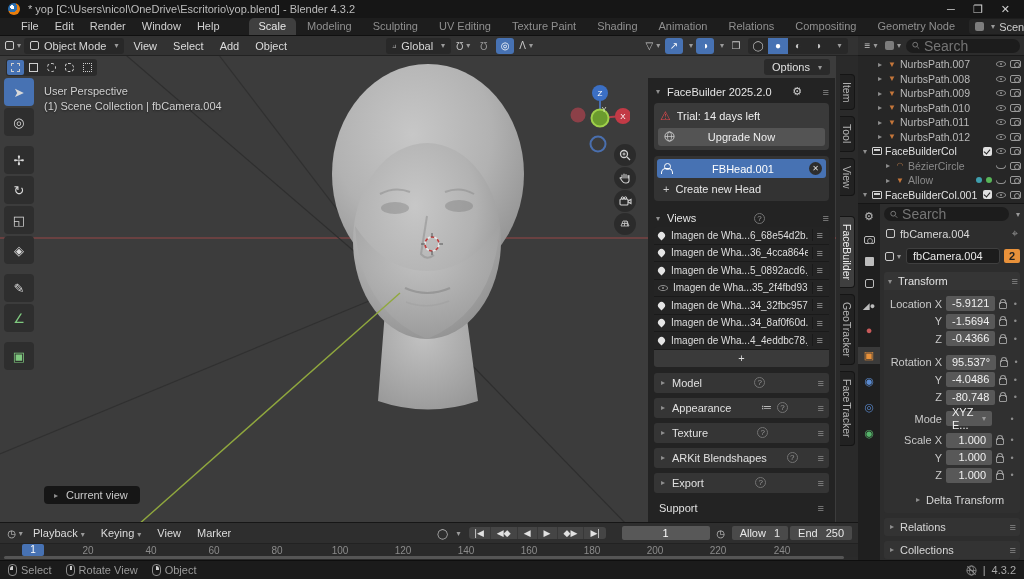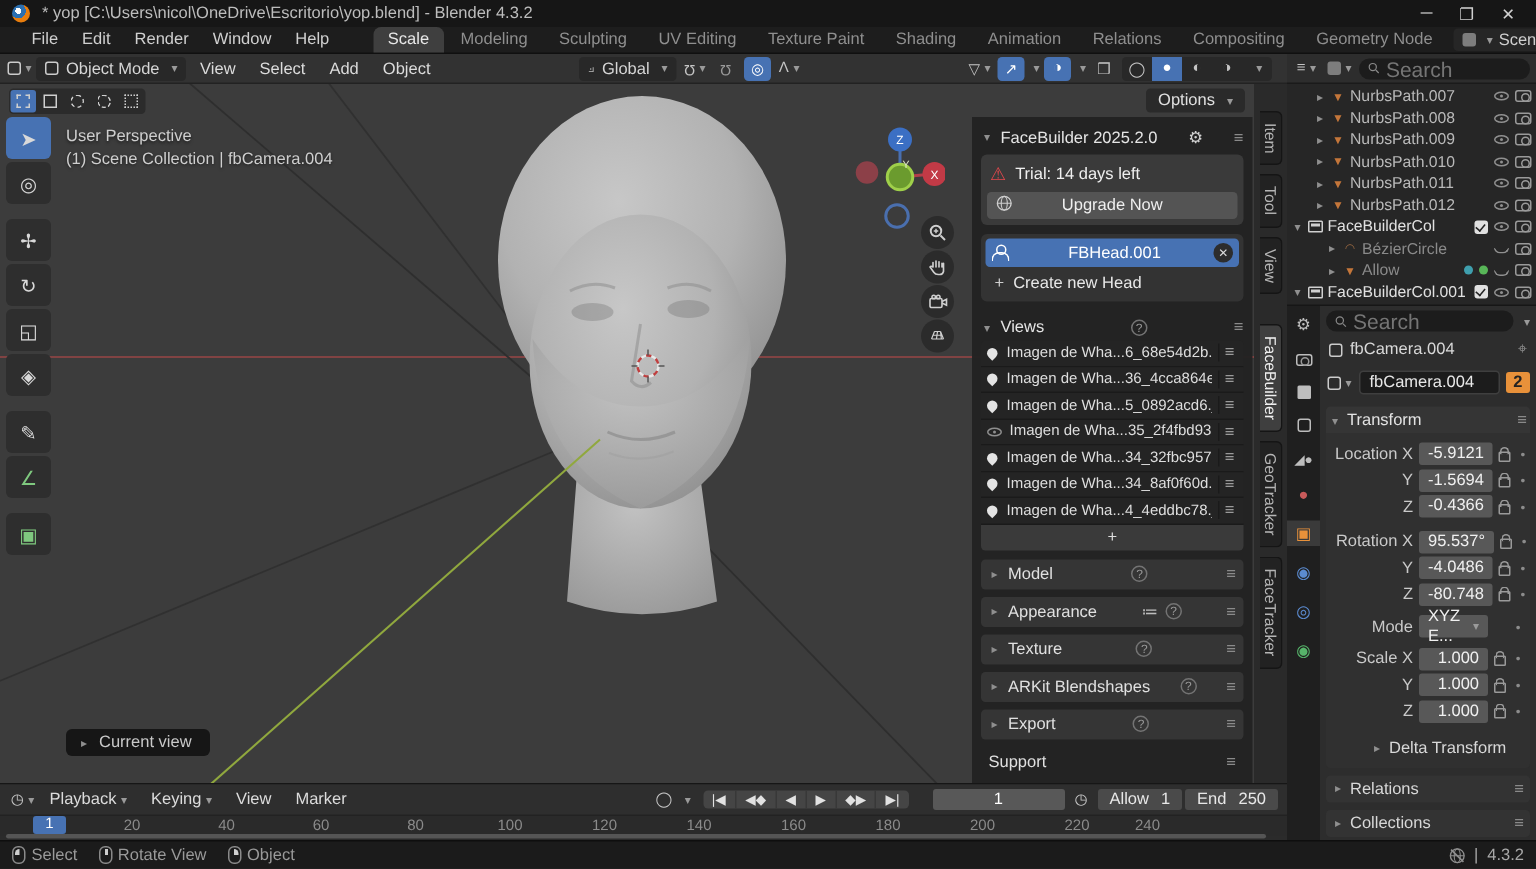--- a/index.html
+++ b/index.html
@@ -789,21 +789,21 @@
     <span class="rlab" style="left:151px;">40</span>
     <span class="rlab" style="left:214px;">60</span>
     <span class="rlab" style="left:277px;">80</span>
     <span class="rlab" style="left:340px;">100</span>
     <span class="rlab" style="left:403px;">120</span>
     <span class="rlab" style="left:466px;">140</span>
     <span class="rlab" style="left:529px;">160</span>
     <span class="rlab" style="left:592px;">180</span>
     <span class="rlab" style="left:655px;">200</span>
     <span class="rlab" style="left:718px;">220</span>
-    <span class="rlab" style="left:765px;text-align:center;">240</span>
+    <span class="rlab" style="left:782px;text-align:center;">240</span>
     <span id="playhead">1</span>
   </div>
   <span id="tl-scroll"></span>
 </div>
 
 <div id="statusbar" class="abs">
   <span class="sb-item">
     <span class="mouse l"></span>
     <span>Select</span>
   </span>

